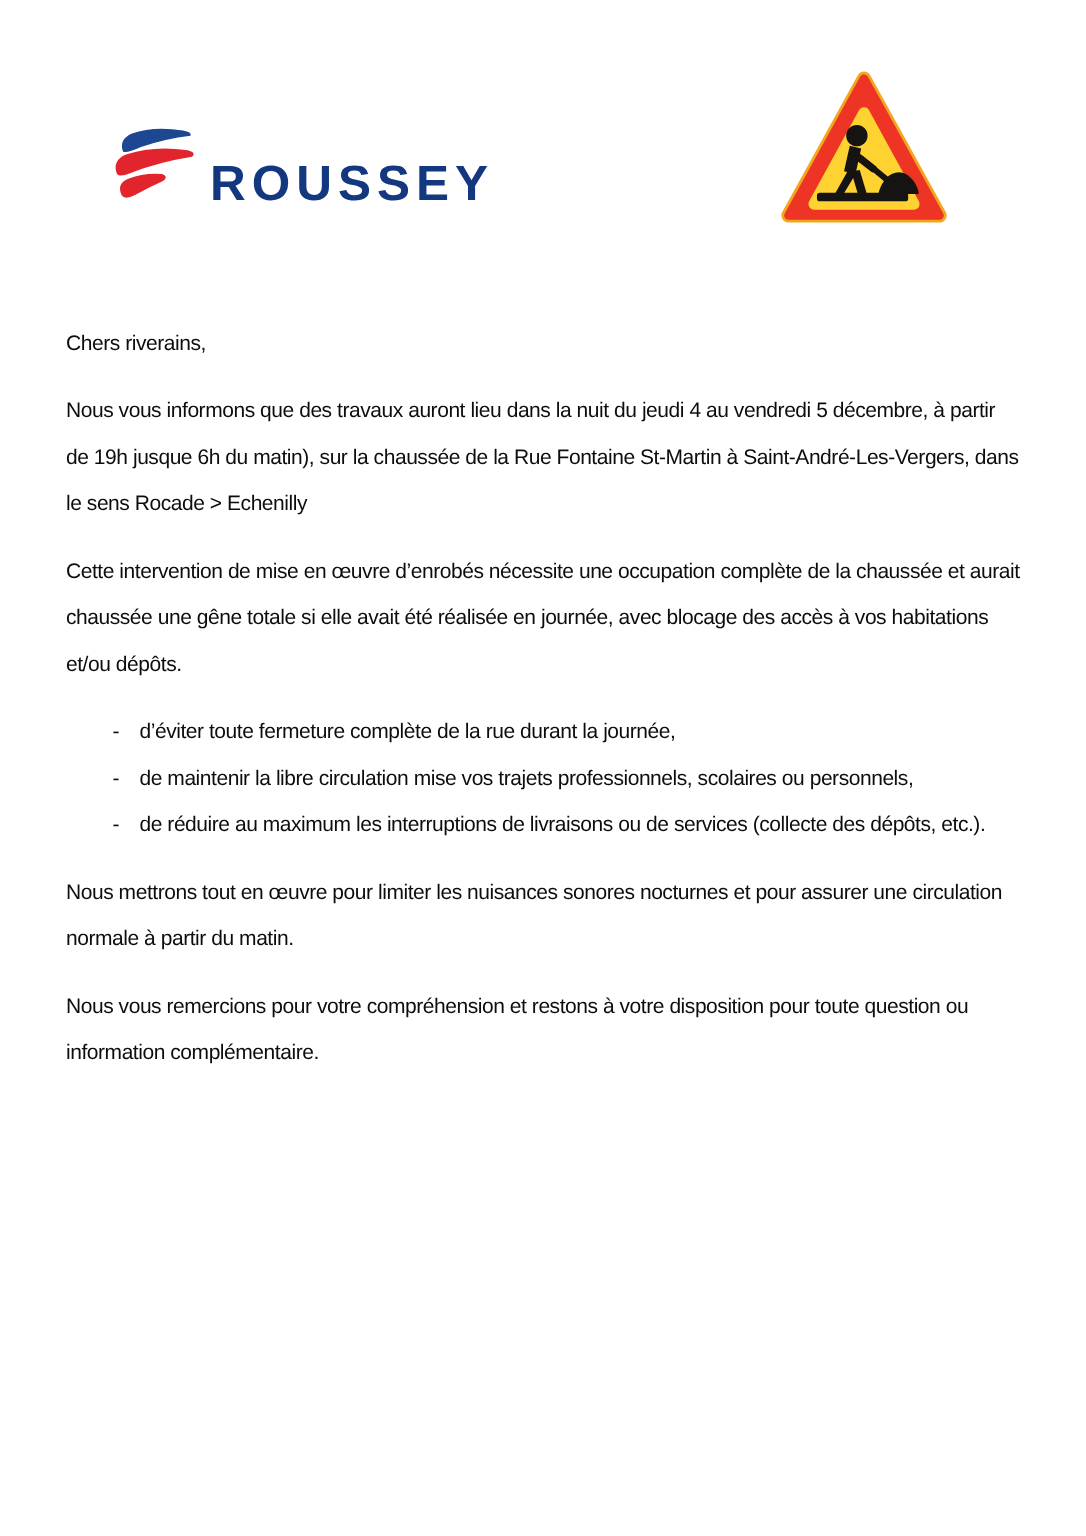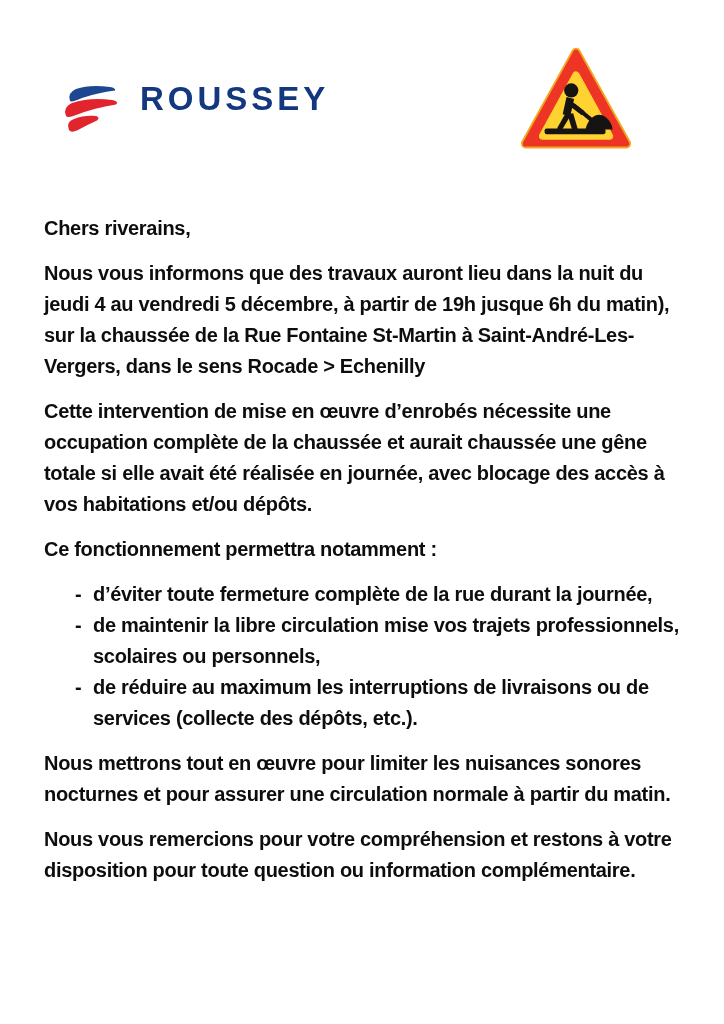--- a/index.html
+++ b/index.html
@@ -16,25 +16,25 @@
     color: #0d0d0d;
     overflow: hidden;
   }
   
   .header {
     position: relative;
     height: 213px;
   }
   .logo {
     position: absolute;
-    left: 60px;
+    left: 72px;
     top: 84px;
     display: flex;
-    align-items: flex-start;
-    gap: 20px;
+    align-items: flex-end;
+    gap: 8px;
   }
   .logo-mark {
     width: 60px;
     height: 56px;
     flex: 0 0 auto;
   }
   .logo-text {
     font-size: 33px;
     font-weight: bold;
     letter-spacing: 4px;
@@ -45,22 +45,22 @@
   .roadsign {
     position: absolute;
     left: 519px;
     top: 45px;
     width: 114px;
     height: 108px;
   }
   
   .letter {
     padding: 0 44px 0 44px;
-    font-size: 20px;
-    font-weight: bold;
+    font-size: 14px;
+    font-weight: normal;
     letter-spacing: -0.3px;
     line-height: 31px;
   }
   .letter p {
     margin: 0 0 14px 0;
   }
   .salutation {
     margin-bottom: 14px;
   }
   .bullets {
@@ -117,21 +117,20 @@
 
   <div class="letter">
 
     <p class="salutation">Chers riverains,</p>
 
     <p>Nous vous informons que des travaux auront lieu dans la nuit du jeudi 4 au vendredi 5 décembre, à partir de 19h jusque 6h du matin), sur la chaussée de la Rue Fontaine St-Martin à Saint-André-Les-Vergers, dans le sens Rocade &gt; Echenilly</p>
 
     <p>Cette intervention de mise en œuvre d’enrobés nécessite une occupation complète de la chaussée et aurait chaussée une gêne totale si elle avait été réalisée en journée, avec blocage des accès à vos habitations et/ou dépôts.</p>
 
 
-    <p>Ce fonctionnement permettra notamment :</p>
 
     <div class="bullets">
       <div class="bullet-row">
         <span class="bullet-dash">-</span>
         <span class="bullet-text">d’éviter toute fermeture complète de la rue durant la journée,</span>
       </div>
       <div class="bullet-row">
         <span class="bullet-dash">-</span>
         <span class="bullet-text">de maintenir la libre circulation mise vos trajets professionnels, scolaires ou personnels,</span>
       </div>

